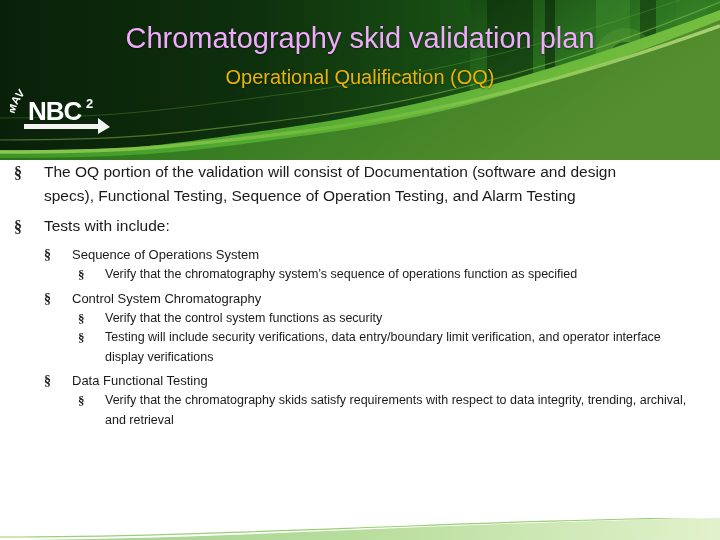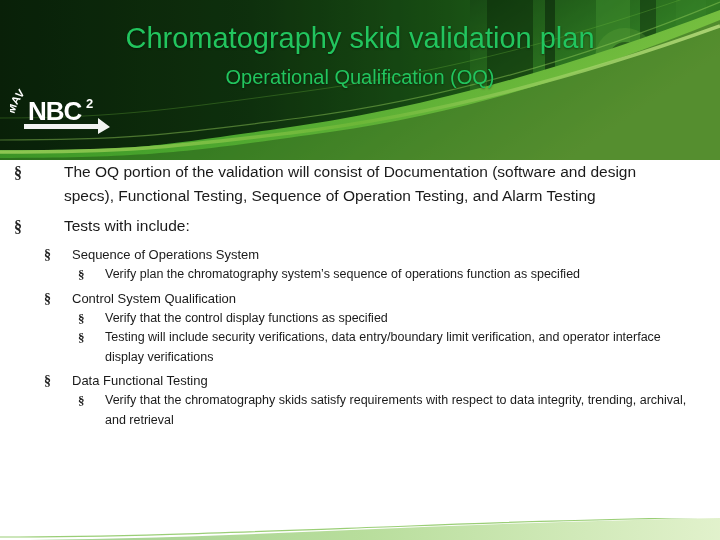--- a/index.html
+++ b/index.html
@@ -38,33 +38,33 @@
     top: 0;
     width: 720px;
     height: 160px;
   }
   .header-title {
     position: absolute;
     left: 0;
     top: 22px;
     width: 720px;
     text-align: center;
-    color: #22c55e;
+    color: #f0abfc;
     font-size: 29px;
     font-weight: normal;
     letter-spacing: 0px;
     text-shadow: 0 1px 2px rgba(0,0,0,0.45);
   }
   .header-subtitle {
     position: absolute;
     left: 0;
     top: 66px;
     width: 720px;
     text-align: center;
-    color: #22c55e;
+    color: #eab308;
     font-size: 20px;
     font-weight: normal;
     text-shadow: 0 1px 2px rgba(0,0,0,0.4);
   }
 
   
   .logo {
     position: absolute;
     left: 10px;
     top: 72px;
@@ -94,21 +94,20 @@
     position: absolute;
     left: 14px;
     top: 1px;
     font-family: "Liberation Serif", serif;
     font-size: 16px;
     color: #222222;
     font-weight: bold;
   }
   .lvl1-text {
     display: block;
-    margin-left: 20px;
   }
 
   .lvl2 {
     position: relative;
     padding-left: 72px;
     margin: 0 28px 0 0;
     font-size: 13px;
     line-height: 21px;
   }
   .lvl2 .bullet {
@@ -243,33 +242,33 @@
 
     <div class="sp6"></div>
 
     <div class="lvl2">
       <span class="bullet">§</span>
       <span>Sequence of Operations System</span>
     </div>
 
     <div class="lvl3">
       <span class="bullet">§</span>
-      <span>Verify plan the chromatography system’s sequence of operations function as specified</span>
+      <span>Verify that the chromatography system’s sequence of operations function as specified</span>
     </div>
 
     <div class="sp3"></div>
 
     <div class="lvl2">
       <span class="bullet">§</span>
-      <span>Control System Qualification</span>
+      <span>Control System Chromatography</span>
     </div>
 
     <div class="lvl3">
       <span class="bullet">§</span>
-      <span>Verify that the control display functions as specified</span>
+      <span>Verify that the control system functions as security</span>
     </div>
 
     <div class="lvl3">
       <span class="bullet">§</span>
       <span>Testing will include security verifications, data entry/boundary limit verification, and operator interface display verifications</span>
     </div>
 
     <div class="sp3"></div>
 
     <div class="lvl2">

